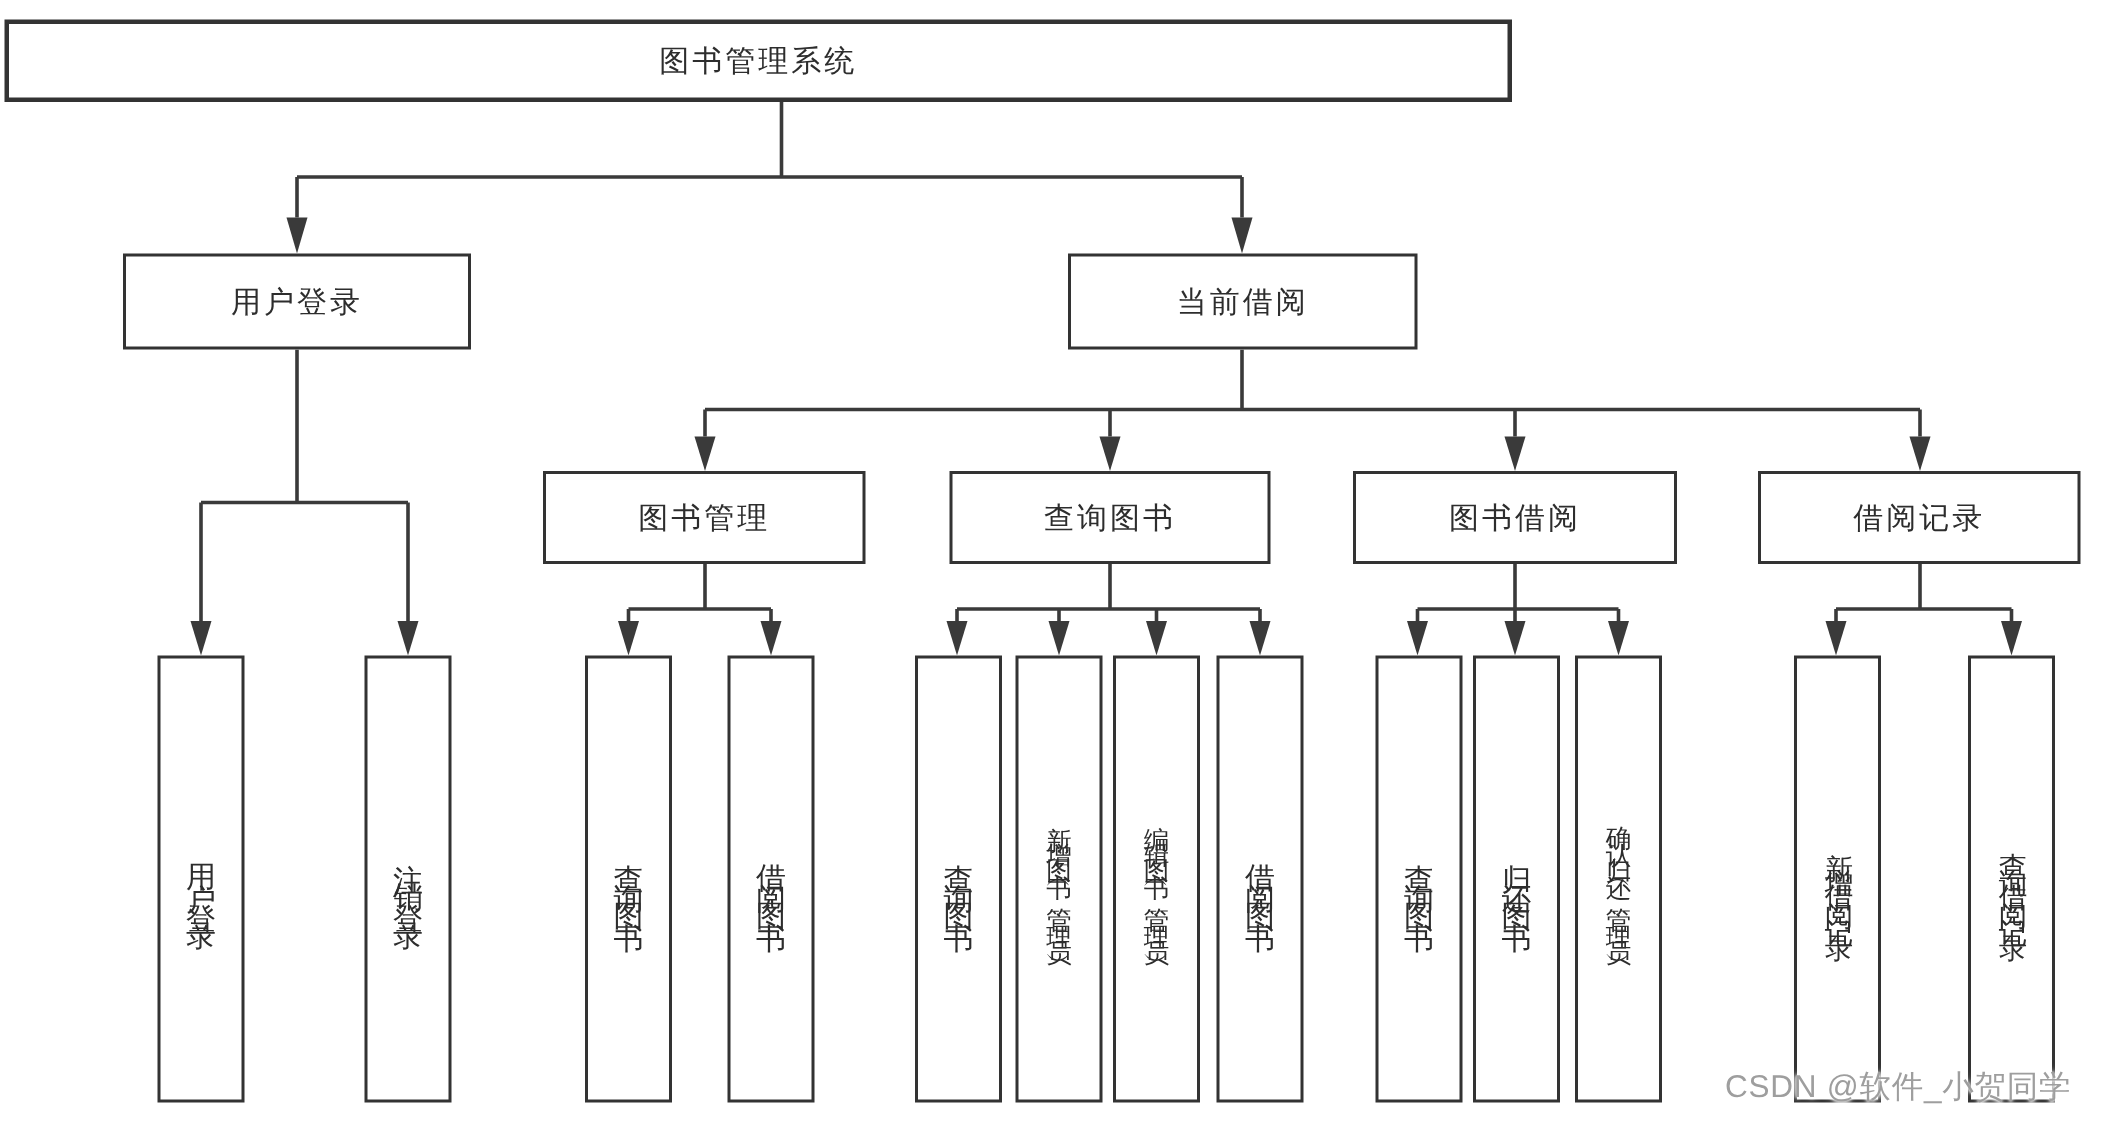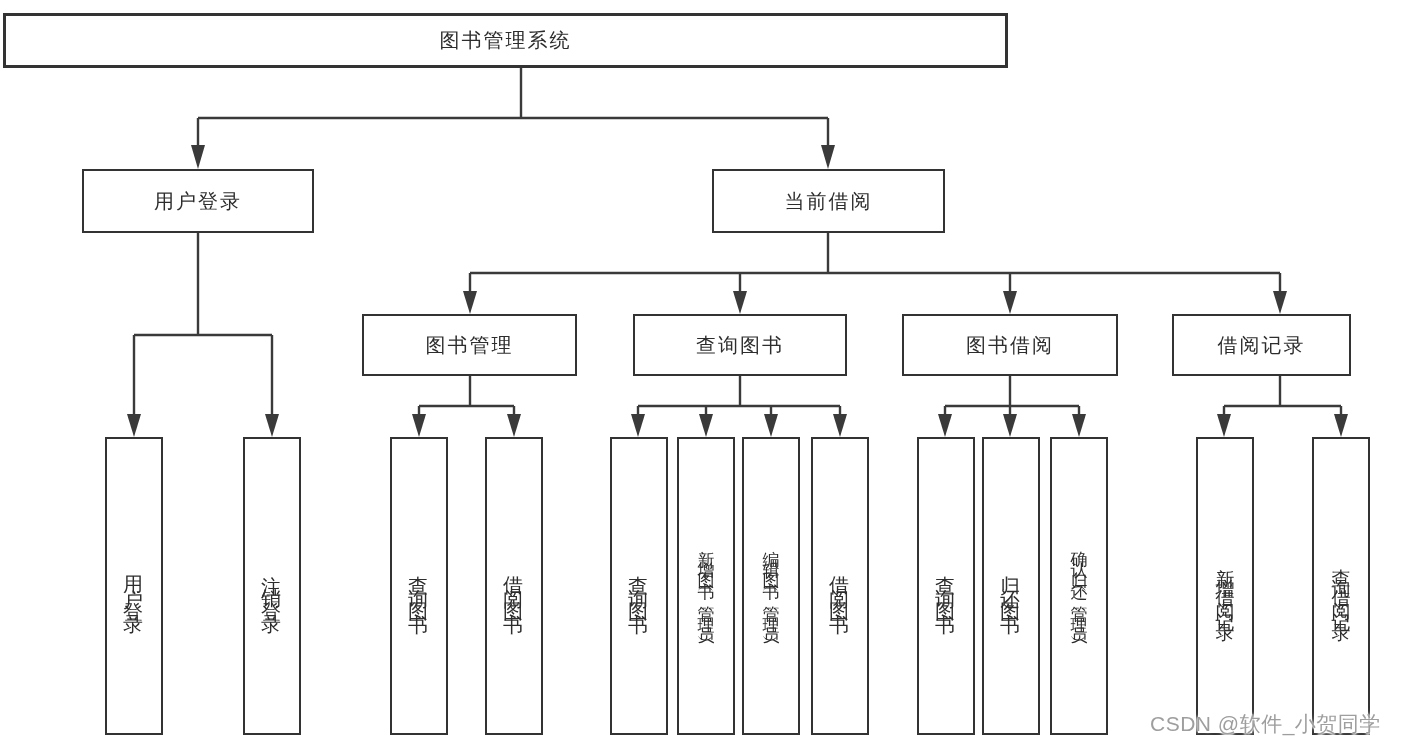--- a/index.html
+++ b/index.html
@@ -69,21 +69,21 @@
   </svg>
 
   <div class="node root-box" style="left:3px;top:13px;width:1005px;height:55px;">图书管理系统</div>
 
   <div class="node branch" style="left:82px;top:169px;width:232px;height:64px;">用户登录</div>
   <div class="node branch" style="left:712px;top:169px;width:233px;height:64px;">当前借阅</div>
 
   <div class="node branch" style="left:362px;top:314px;width:215px;height:62px;">图书管理</div>
   <div class="node branch" style="left:633px;top:314px;width:214px;height:62px;">查询图书</div>
   <div class="node branch" style="left:902px;top:314px;width:216px;height:62px;">图书借阅</div>
-  <div class="node branch" style="left:1172px;top:314px;width:179px;height:62px;">借阅记录</div>
+  <div class="node branch" style="left:1172px;top:314px;width:215px;height:62px;">借阅记录</div>
 
   <div class="node leaf len4" style="left:105px;top:437px;width:58px;height:298px;">用户登录</div>
   <div class="node leaf len4" style="left:243px;top:437px;width:58px;height:298px;">注销登录</div>
   <div class="node leaf len4" style="left:390px;top:437px;width:58px;height:298px;">查询图书</div>
   <div class="node leaf len4" style="left:485px;top:437px;width:58px;height:298px;">借阅图书</div>
   <div class="node leaf len4" style="left:610px;top:437px;width:58px;height:298px;">查询图书</div>
   <div class="node leaf len9" style="left:677px;top:437px;width:58px;height:298px;">新增图书（管理员）</div>
   <div class="node leaf len9" style="left:742px;top:437px;width:58px;height:298px;">编辑图书（管理员）</div>
   <div class="node leaf len4" style="left:811px;top:437px;width:58px;height:298px;">借阅图书</div>
   <div class="node leaf len4" style="left:917px;top:437px;width:58px;height:298px;">查询图书</div>

